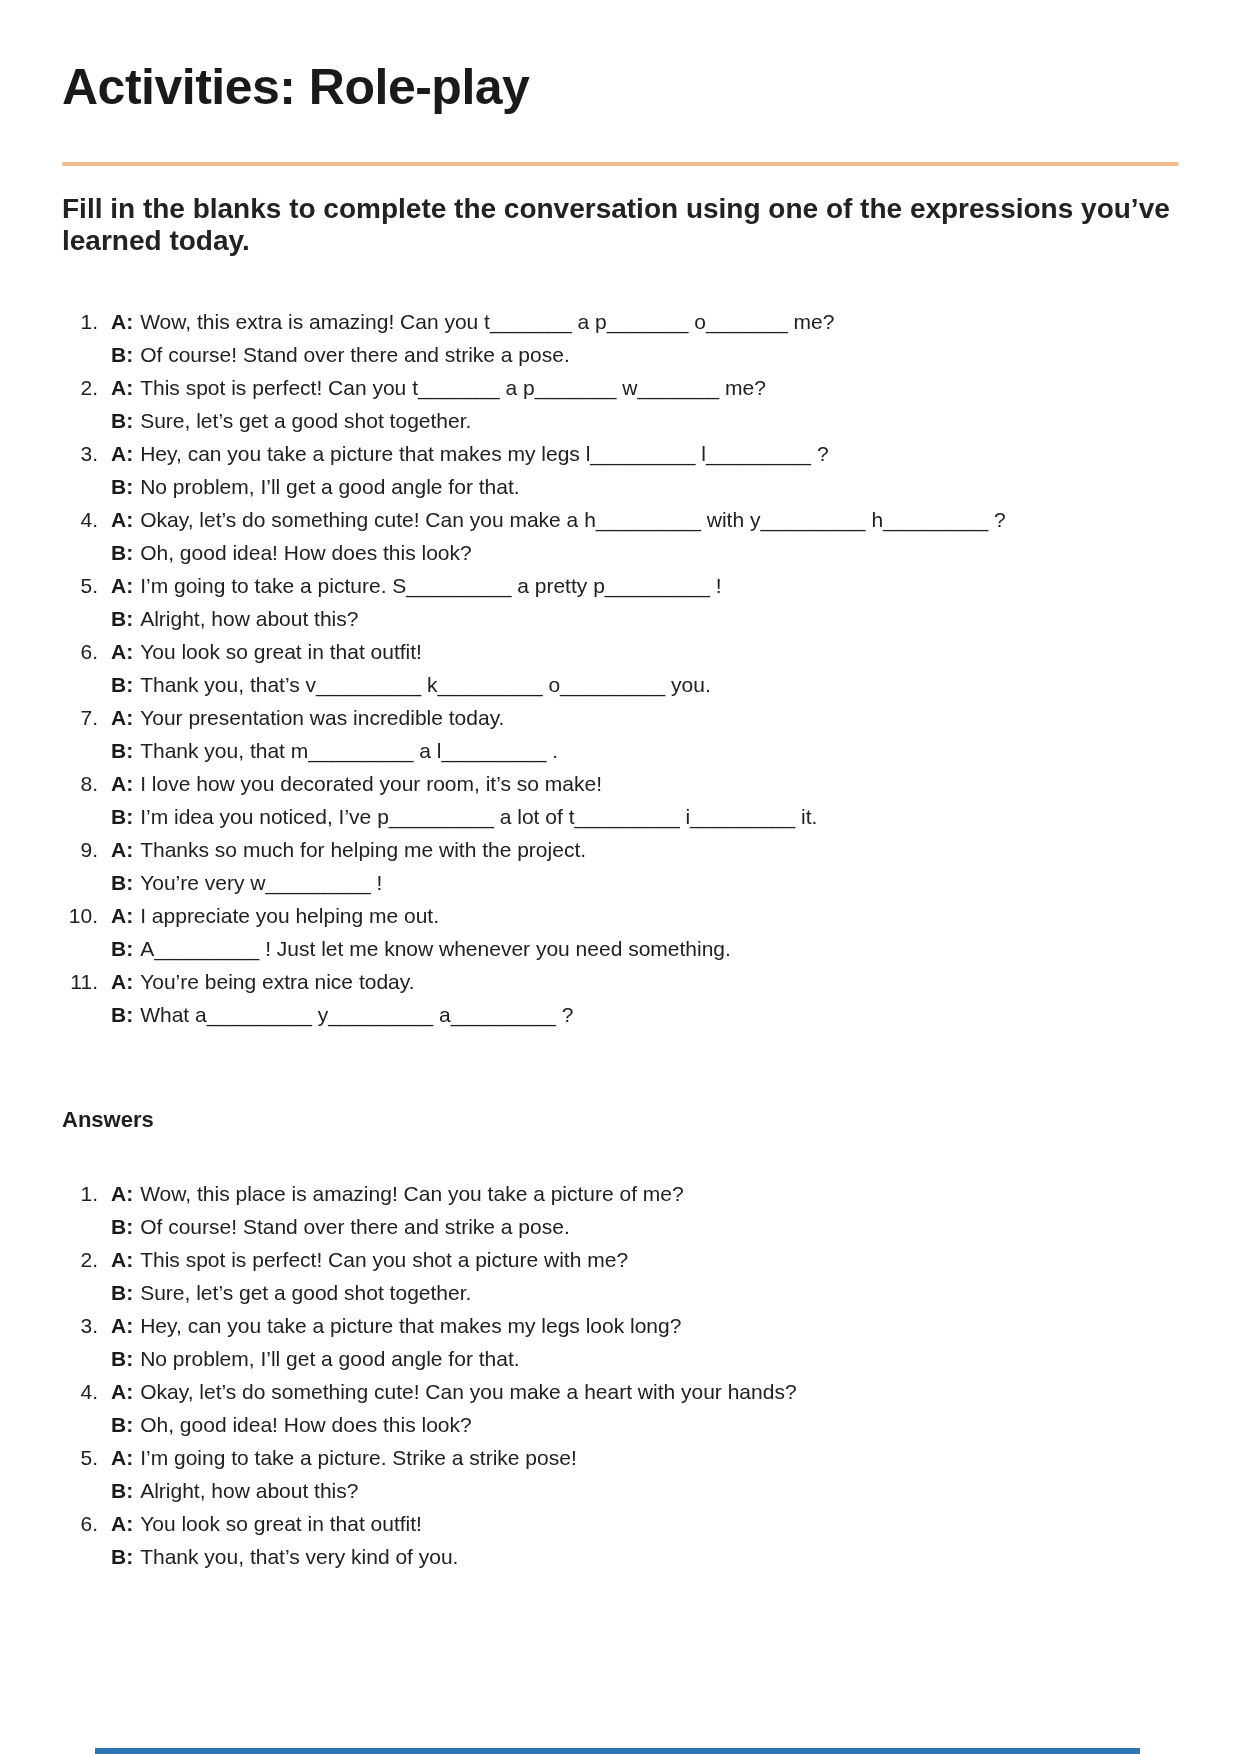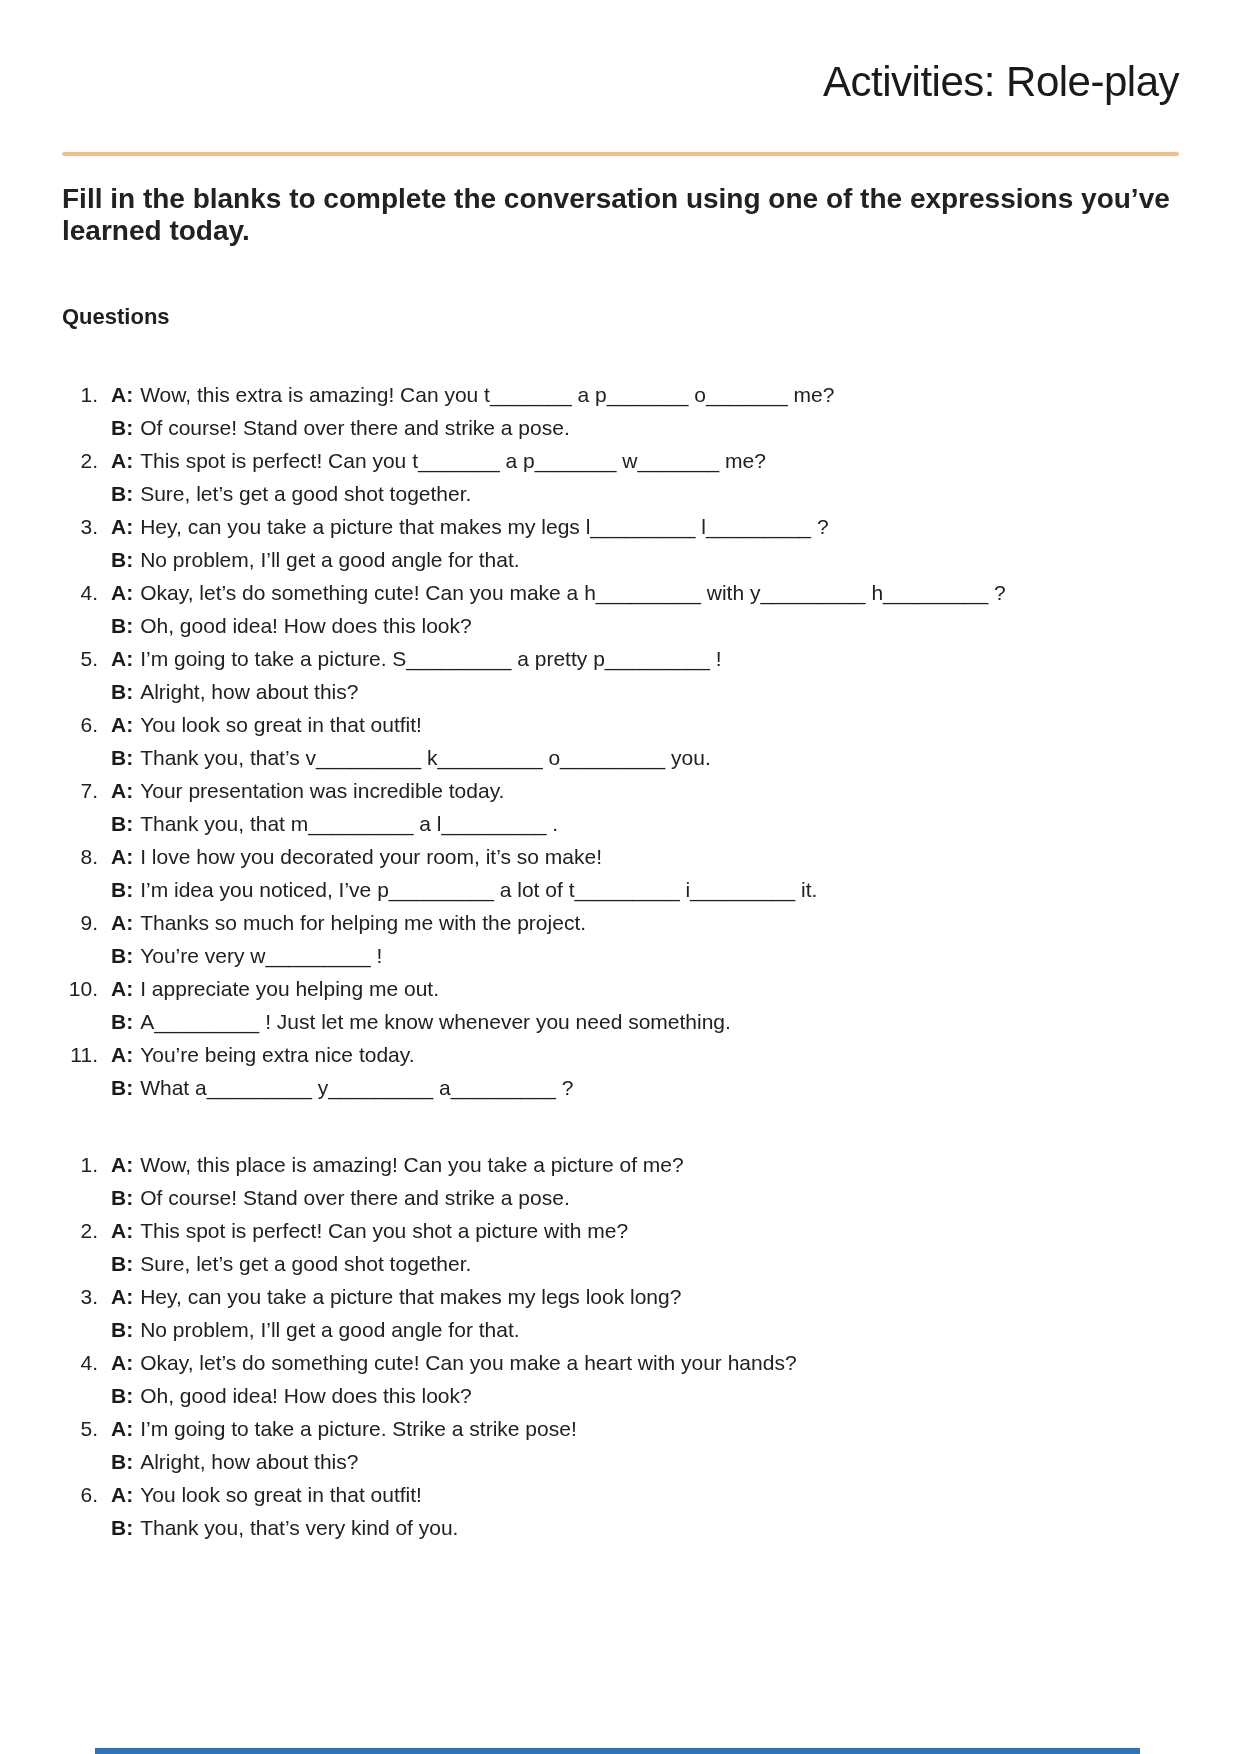--- a/index.html
+++ b/index.html
@@ -8,25 +8,24 @@
     width: 1241px;
     height: 1754px;
     position: relative;
     overflow: hidden;
     font-family: "Liberation Sans", sans-serif;
     color: #212121;
   }
   main { padding: 58px 62px 0 62px; }
 
   h1.page-title {
-    font-size: 42px;
-    font-weight: 400;
+    font-size: 50px;
+    font-weight: 700;
     color: #1a1a1a;
     letter-spacing: -0.5px;
-    text-align: right;
   }
   .accent-rule {
     height: 4px;
     border: none;
     margin-top: 46px;
     border-radius: 2px;
   }
   p.instruction {
     margin-top: 27px;
     font-size: 28px;
@@ -69,21 +68,20 @@
 </style>
 </head>
 <body>
 
 <main>
   <h1 class="page-title">Activities: Role-play</h1>
   <hr class="accent-rule" style="background: rgb(243, 189, 139);">
   <p class="instruction">Fill in the blanks to complete the conversation using one of the expressions you’ve learned today.</p>
 
   <section>
-    <h2 class="section-heading questions-heading">Questions</h2>
     <ol class="dialog-list questions-list" id="questions-list">
         <li class="dialog-item">
           <div class="line a-line">
             <span class="num">1.</span>
             <span class="speaker">A:</span>
             <span class="txt">Wow, this extra is amazing! Can you t_______ a p_______ o_______ me?</span>
           </div>
           <div class="line b-line">
             <span class="num"></span>
             <span class="speaker">B:</span>
@@ -207,20 +205,21 @@
           <div class="line b-line">
             <span class="num"></span>
             <span class="speaker">B:</span>
             <span class="txt">What a_________ y_________ a_________ ?</span>
           </div>
         </li>
       </ol>
   </section>
 
   <section>
+    <h2 class="section-heading answers-heading">Answers</h2>
     <ol class="dialog-list answers-list" id="answers-list">
         <li class="dialog-item">
           <div class="line a-line">
             <span class="num">1.</span>
             <span class="speaker">A:</span>
             <span class="txt">Wow, this place is amazing! Can you take a picture of me?</span>
           </div>
           <div class="line b-line">
             <span class="num"></span>
             <span class="speaker">B:</span>

